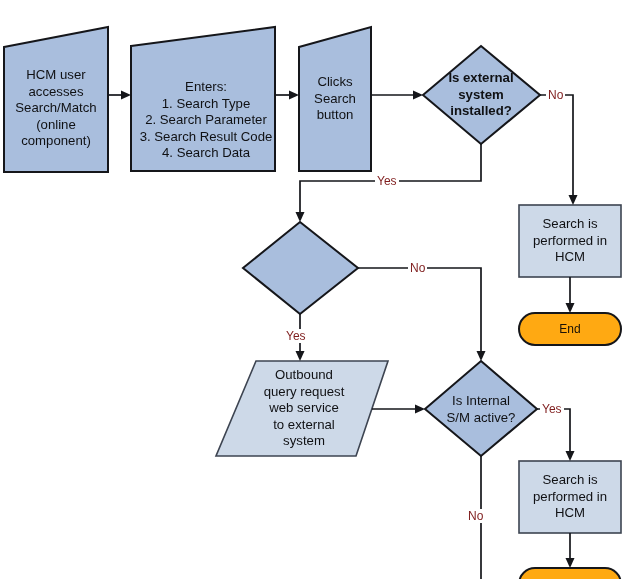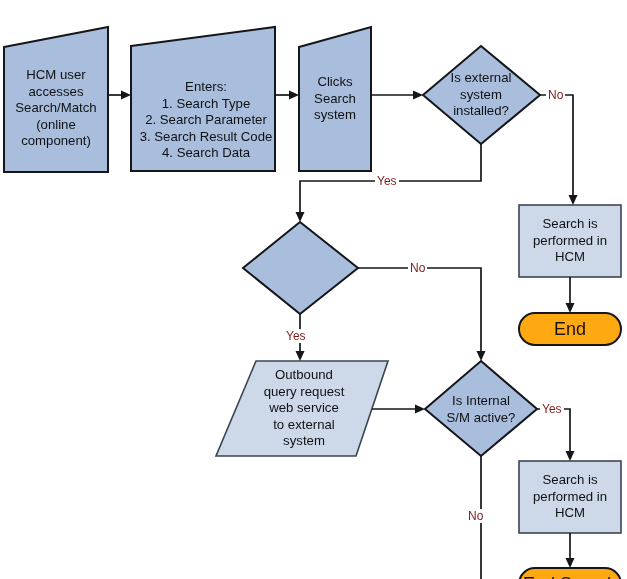--- a/index.html
+++ b/index.html
@@ -54,21 +54,21 @@
     font-size: 12px;
     line-height: 14px;
     background: #ffffff;
     padding: 0 2px;
     text-align: center;
     white-space: nowrap;
   }
   .term-text {
     position: absolute;
     color: #1a1207;
-    font-size: 18px;
+    font-size: 12px;
     line-height: 16px;
     text-align: center;
     width: 100%;
   }
 </style>
 </head>
 <body>
 
 <div id="canvas">
 
@@ -165,23 +165,23 @@
 component)</div>
 
   <div class="node-text left" style="left:136px; top:55px; width:140px;">Enters:
 1. Search Type
 2. Search Parameter
 3. Search Result Code
 4. Search Data</div>
 
   <div class="node-text" style="left:299px; top:50px; width:72px;">Clicks
 Search
-system</div>
-
-  <div class="node-text" style="left:425px; top:46px; width:112px;">Is external
+button</div>
+
+  <div class="node-text" style="left:425px; top:46px; width:112px;font-weight:bold;">Is external
 system
 installed?</div>
 
 
   <div class="node-text" style="left:248px; top:343px; width:112px;">Outbound
 query request
 web service
 to external
 system</div>
 

